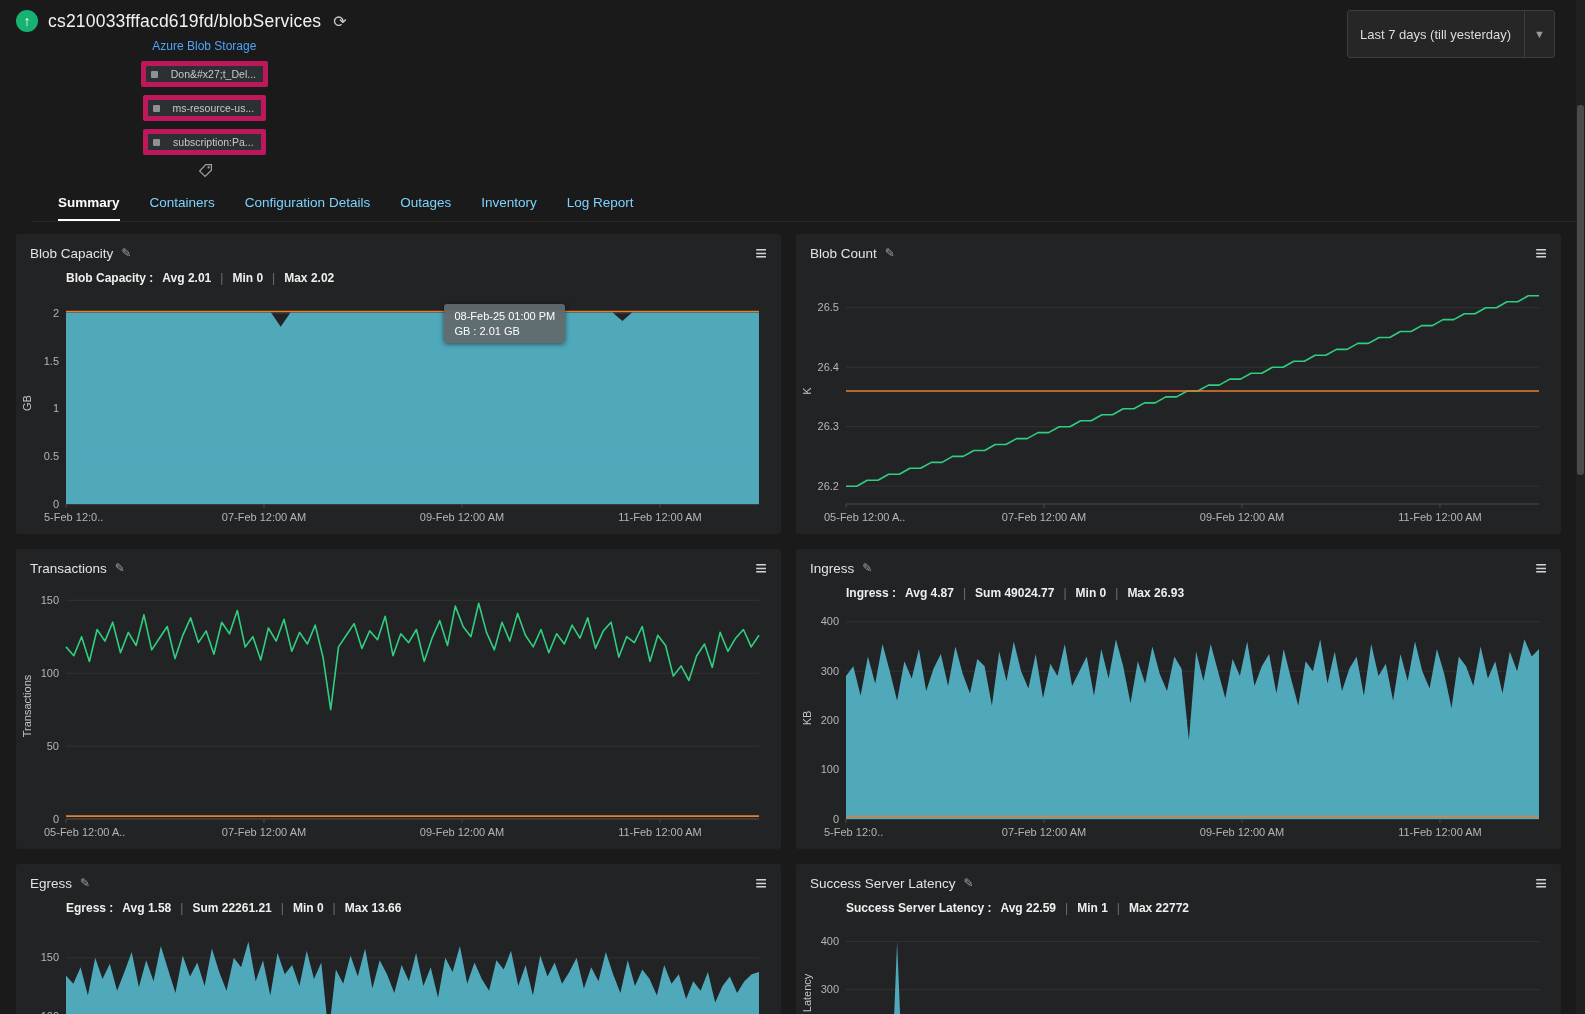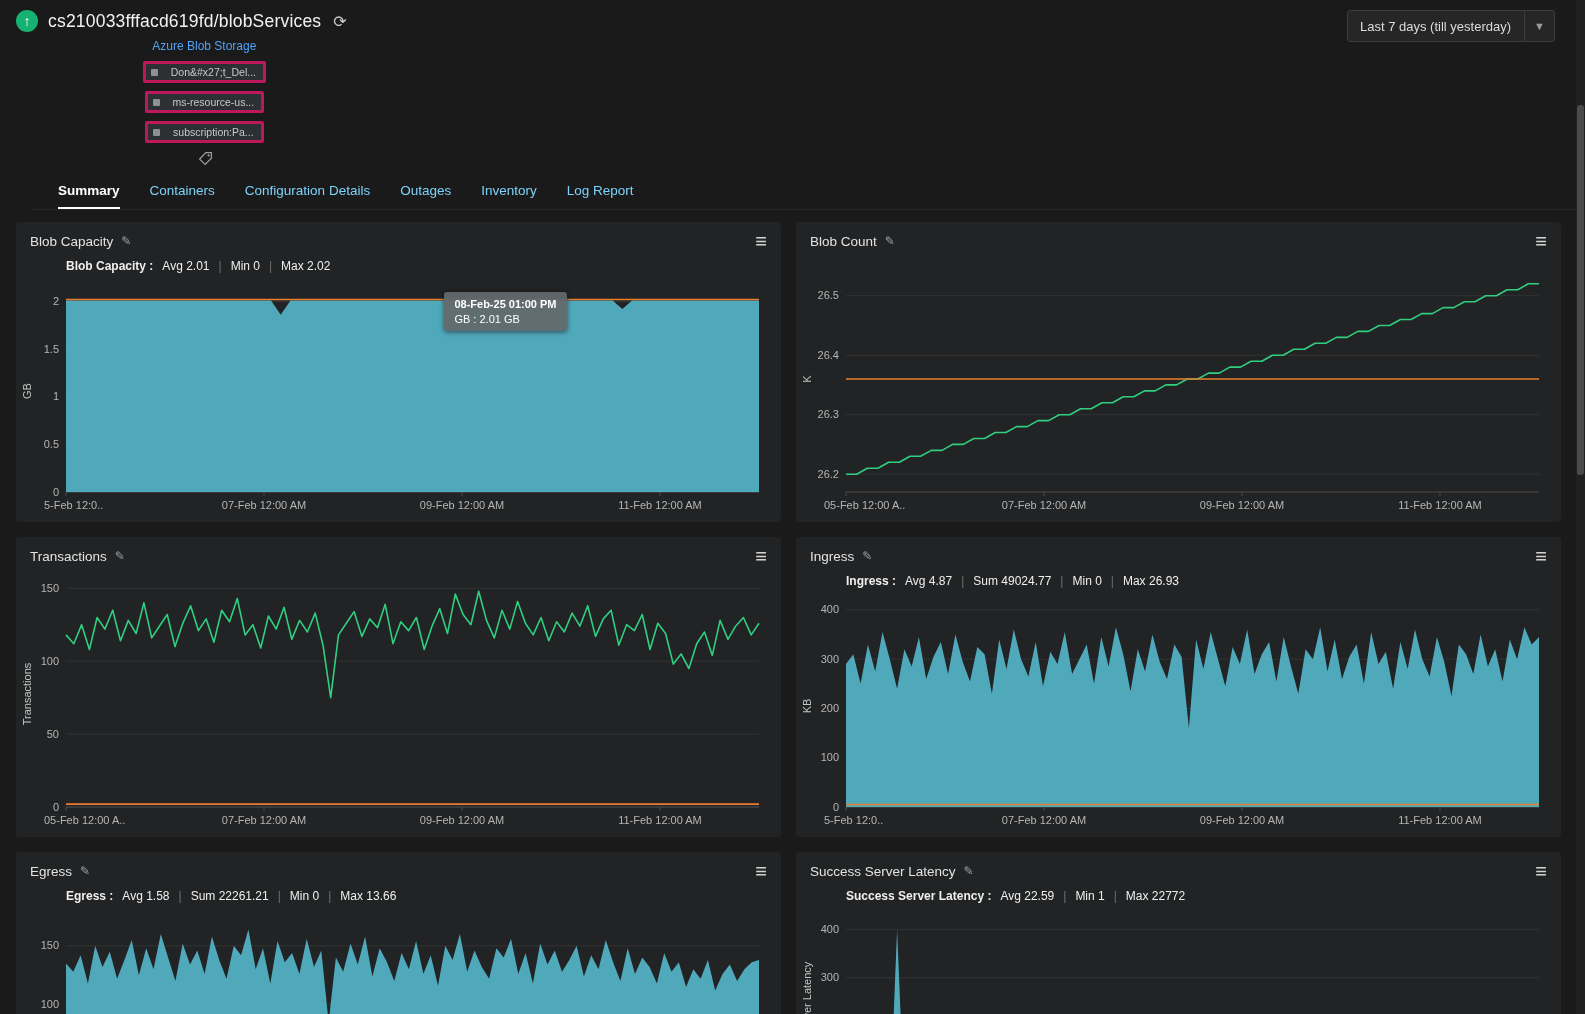--- a/index.html
+++ b/index.html
@@ -10,46 +10,46 @@
     font-family:"Liberation Sans", sans-serif;
   }
   
   .topbar { padding:10px 30px 0 16px; display:flex; justify-content:space-between; align-items:flex-start; }
   .title-row { display:flex; align-items:center; gap:10px; }
   .status-badge { width:22px; height:22px; border-radius:50%; background:#16b272; display:flex; align-items:center; justify-content:center; color:#fff; font-size:14px; font-weight:bold; flex:0 0 auto; }
   .page-title { font-size:17.5px; font-weight:400; letter-spacing:.2px; color:#f2f2f2; }
   .refresh-icon { color:#c9c9c9; font-size:16px; margin-left:2px; cursor:pointer; }
   .meta-row { margin:7px 0 0 46px; display:flex; align-items:center; gap:8px;flex-direction:column; }
   .monitor-link { color:#4fa3f7; font-size:12px; text-decoration:none; cursor:pointer; }
-  .chip { background:#2d3033; border:3px solid #be185d; color:#c6c8ca; font-size:10.5px; padding:2px 7px 2px 5px; border-radius:2px; display:inline-flex; align-items:center; gap:13px; cursor:pointer; }
+  .chip { background:#2d3033; border:5px solid #be185d; color:#c6c8ca; font-size:10.5px; padding:2px 7px 2px 5px; border-radius:2px; display:inline-flex; align-items:center; gap:13px; cursor:pointer; }
   .chip-icon { width:7px; height:7px; background:#8d9194; border-radius:1px; display:inline-block; }
   .tag-icon { margin-left:2px; cursor:pointer; display:inline-flex; }
-  .timerange { background:#262626; border:1px solid #3d3d3d; border-radius:3px; height:32px; display:flex; align-items:center; font-size:13px; color:#dcdcdc; cursor:pointer; min-width:208px; }
+  .timerange { background:#262626; border:1px solid #3d3d3d; border-radius:3px; height:48px; display:flex; align-items:center; font-size:13px; color:#dcdcdc; cursor:pointer; min-width:208px; }
   .timerange-label { padding:0 12px; flex:1; }
   .timerange-caret { padding:0 9px; color:#9a9a9a; font-size:11px; border-left:1px solid #3d3d3d; height:100%; display:flex; align-items:center; }
   
   .tabs { display:flex; gap:30px; padding:14px 0 0 26px; border-bottom:1px solid #262626; margin-top:3px;margin-left:32px; }
   .tab { font-size:13.5px; color:#7dd3fc; padding-bottom:9px; cursor:pointer; border-bottom:2.5px solid transparent; }
   .tab.active { color:#ffffff; font-weight:700; border-bottom-color:#ffffff; }
   
   .grid { display:grid; grid-template-columns:1fr 1fr; gap:15px; padding:12px 24px 0 16px; }
   .panel { background:#222324; border-radius:3px; height:300px; display:flex; flex-direction:column; }
   .panel-head { display:flex; justify-content:space-between; align-items:center; padding:11px 14px 7px 14px; }
   .panel-title-wrap { display:flex; align-items:center; }
   .panel-title { font-size:13.5px; color:#e3e3e3; }
   .edit-icon { color:#9fa3a7; font-size:12px; margin-left:8px; cursor:pointer; }
   .menu-icon { color:#d2d2d2; font-size:20px; line-height:.8; cursor:pointer; }
   .chart-stats { padding:3px 14px 7px 14px; font-size:12px; color:#efefef; display:flex; gap:9px; align-items:center; white-space:nowrap; }
   .stats-label { font-weight:700;padding-left:36px; }
-  .stats-item { font-weight:400; }
+  .stats-item { font-weight:700; }
   .stats-sep { color:#6f6f6f; font-weight:400; }
   .chart-wrap { flex:1; position:relative; padding:0 10px 4px 4px; min-height:0; }
   svg.chart { width:100%; height:100%; display:block; }
   .tooltip { position:absolute; left:56%; top:12px; background:rgba(97,105,109,0.95); border-radius:3px; padding:6px 10px; font-size:11px; color:#fff; box-shadow:0 1px 5px rgba(0,0,0,.55); pointer-events:none; white-space:nowrap; z-index:5; }
-  .tooltip .t1 { font-weight:700; margin-bottom:3px; }
+  .tooltip .t1 { font-weight:400; margin-bottom:3px; }
   
   .scrollbar { position:fixed; top:0; right:0; width:9px; height:100%; background:#202020; }
   .scroll-thumb { position:absolute; top:105px; right:1px; width:7px; height:370px; background:#4a4a4a; border-radius:3px; cursor:pointer; }
 </style>
 </head>
 <body>
 
 <header class="topbar">
   <div>
     <div class="title-row">

